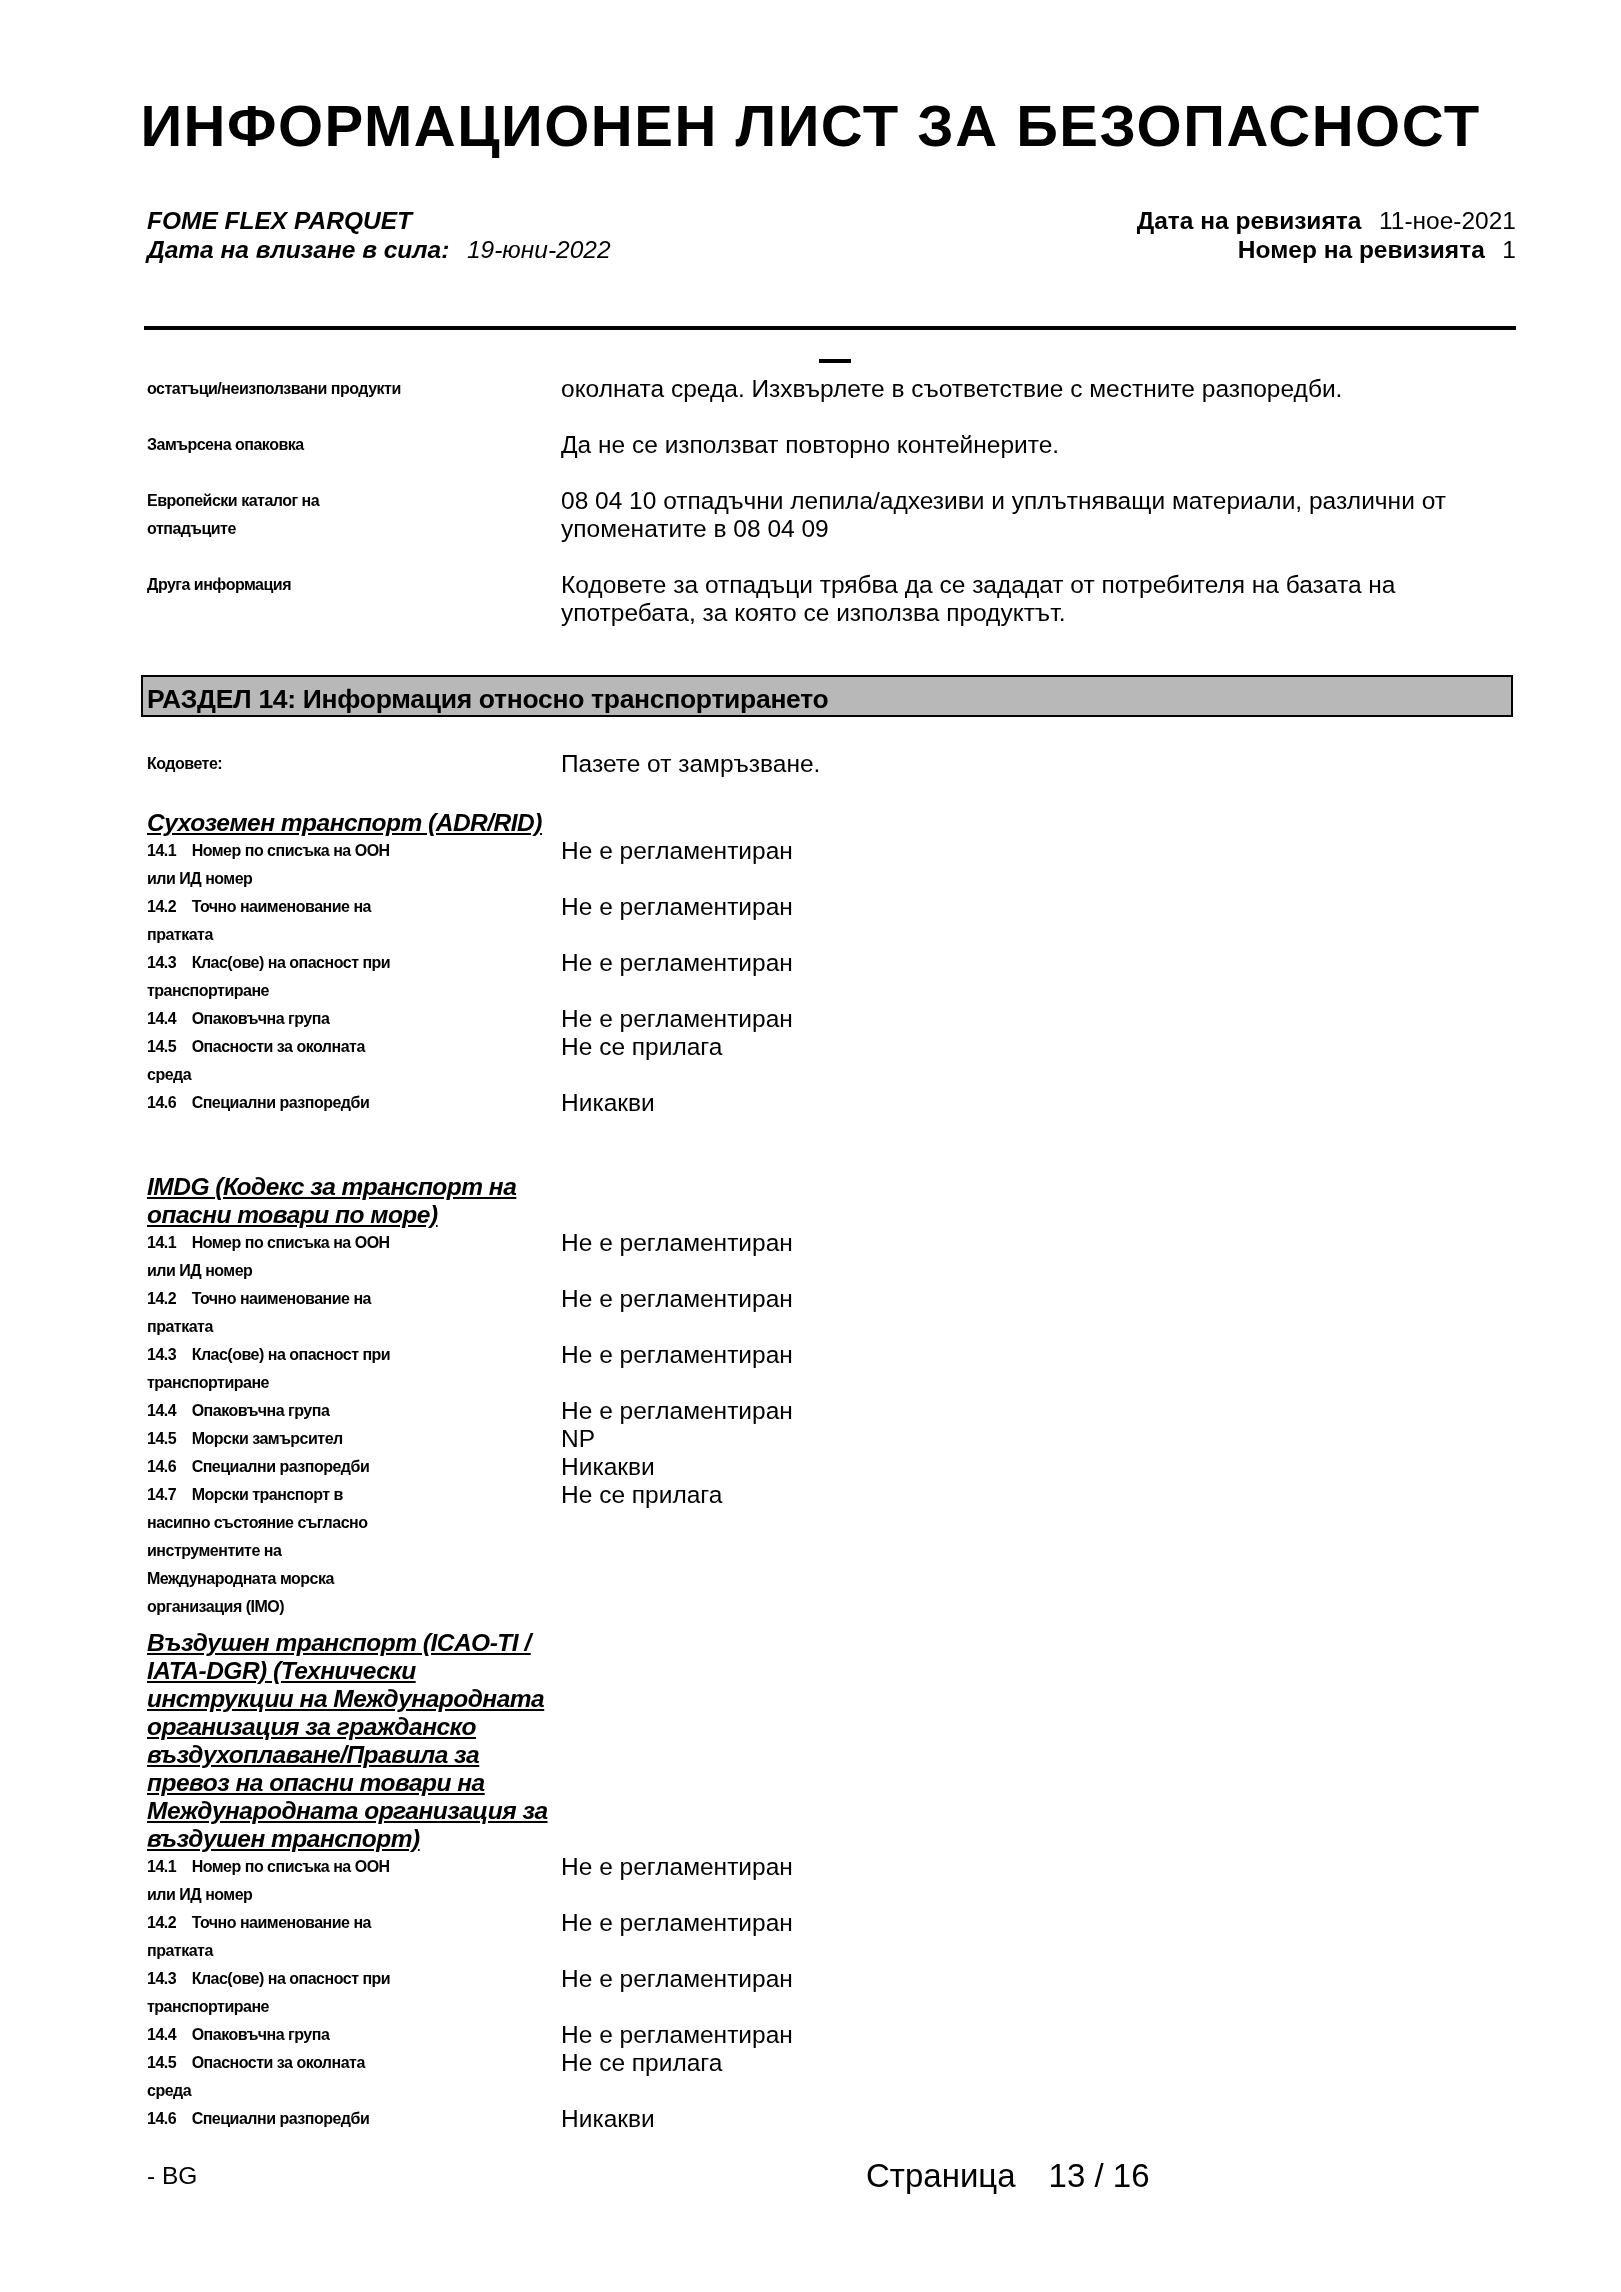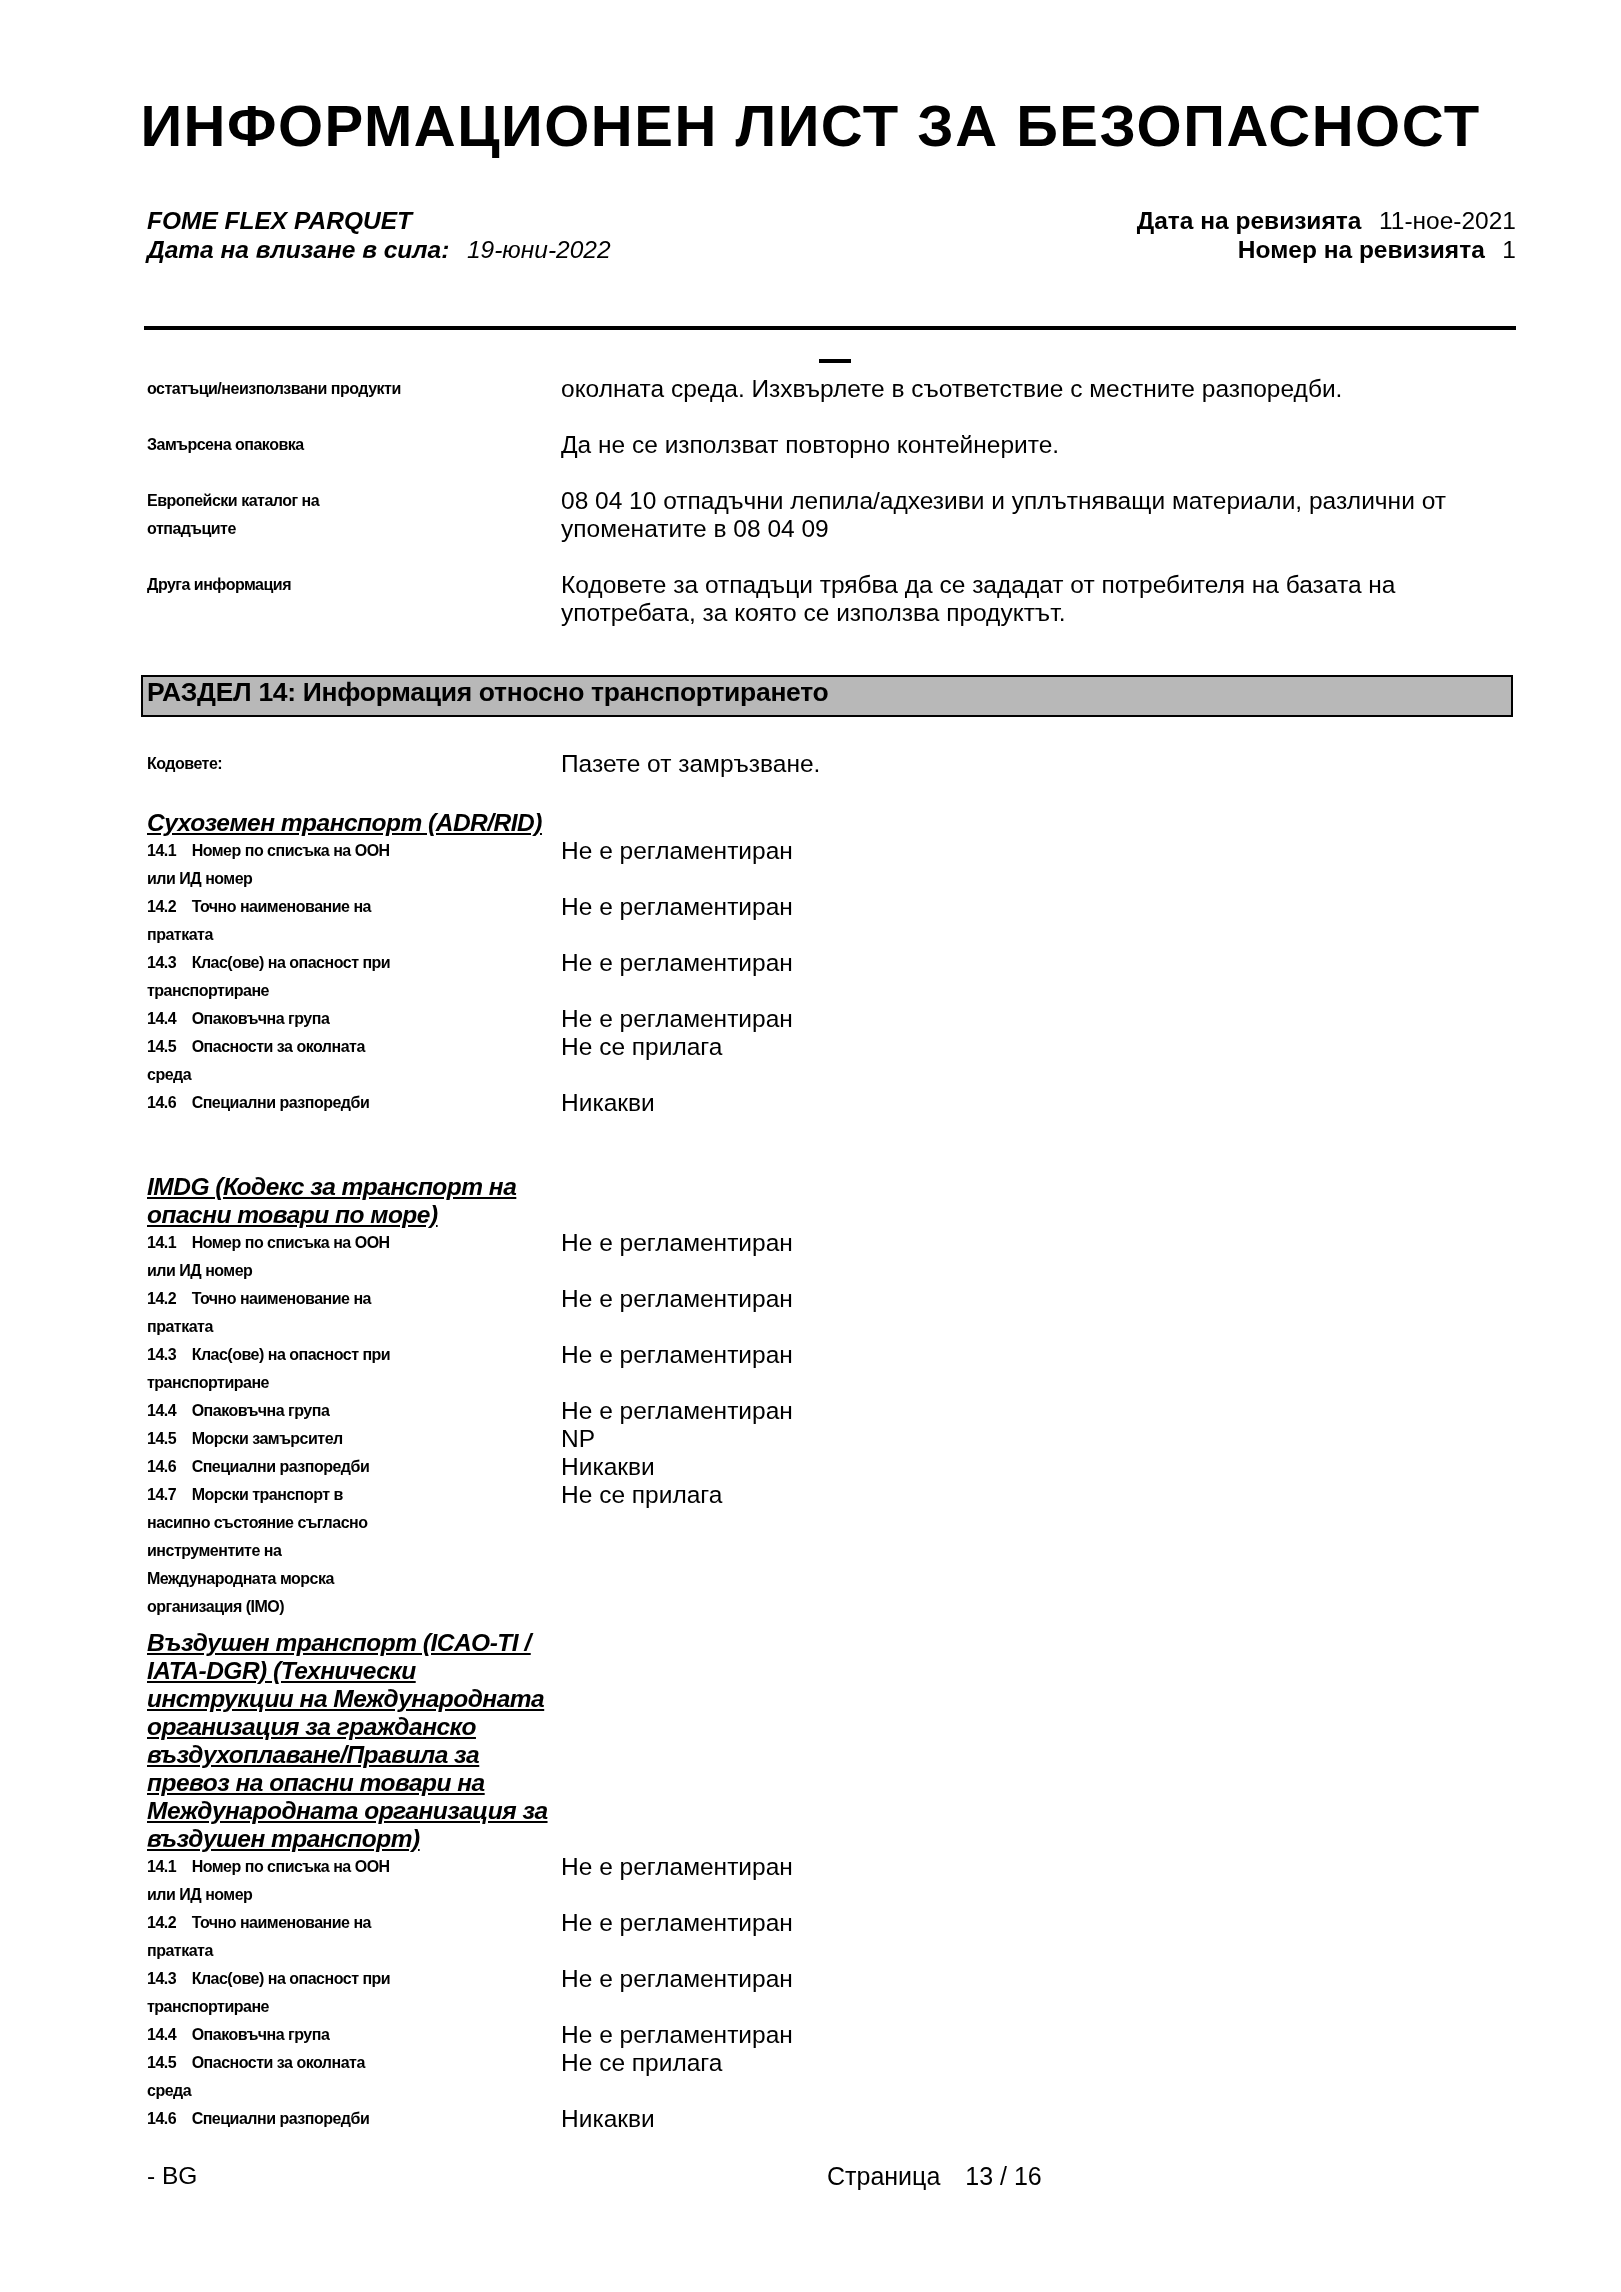--- a/index.html
+++ b/index.html
@@ -43,42 +43,42 @@
     white-space:pre;
   }
   .waste-rows{top:375px;}
   .waste-rows .row{margin-bottom:28px;}
   
   .sec-bar{
     left:141px;top:675px;width:1372px;height:42px;
     background:#b8b8b8;
     border:2.9px solid #000;
     box-sizing:border-box;
-    display:flex;align-items:flex-start;
+    display:flex;align-items:flex-end;
     padding-left:3.9px;
     font-size:26.5px;font-weight:bold;
     letter-spacing:-0.3px;
     white-space:nowrap;
   }
   .note-row{top:750px;}
   
   .tsec-heading{
     font-weight:bold;
     font-size:24.5px;line-height:28px;
     letter-spacing:-0.5px;
     white-space:pre;
     text-decoration:underline;
     font-style:italic;
   }
   .adr-block{top:809px;}
   .imdg-block{top:1150px;margin-top:23px;}
   .air-block{top:1629px;}
   
   .footer-lang{left:147px;top:2162px;font-size:24.5px;line-height:28px;}
-  .footer-page{left:827px;top:2162px;font-size:25px;line-height:28px;white-space:pre;}
+  .footer-page{left:866px;top:2162px;font-size:33px;line-height:28px;white-space:pre;}
 </style>
 </head>
 <body>
 
 <div class="page">
 
   <div class="abs doc-title">ИНФОРМАЦИОНЕН ЛИСТ ЗА БЕЗОПАСНОСТ</div>
 
   <div class="abs hdr-left">
     <div>

